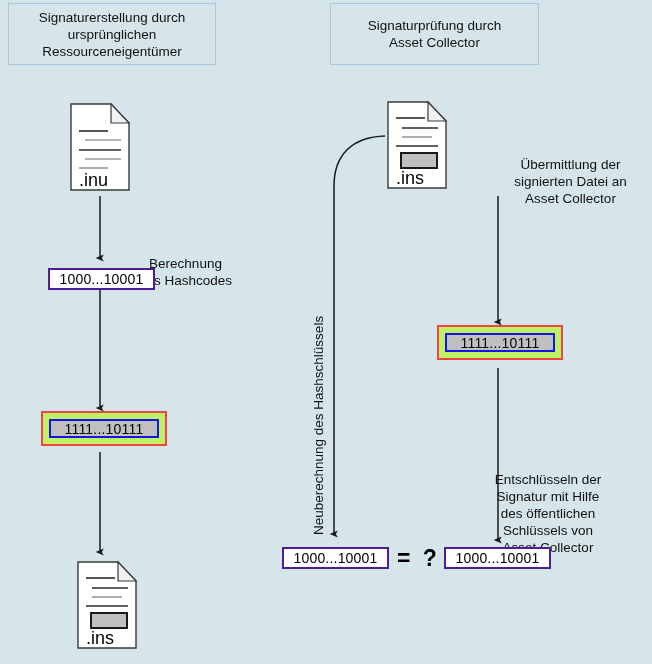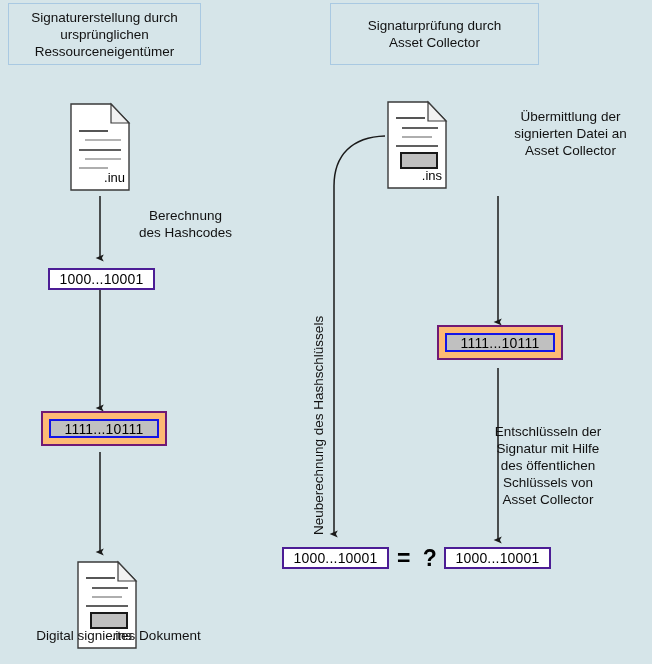--- a/index.html
+++ b/index.html
@@ -38,42 +38,43 @@
   .titlebox span { display: block; width: 100%; white-space: pre-line; }
 
   
   .lbl {
     position: absolute;
     text-align: center;
     font-size: 13.5px;
     line-height: 17px;
     color: #111;
     white-space: pre-line;
+    margin-top: 48px;
   }
 
   
   .hashbox {
     position: absolute;
     border: 2px solid #4c1d95;
     background: #ffffff;
     font-size: 14px;
     line-height: 1;
     display: flex;
     align-items: center;
     justify-content: center;
     box-sizing: border-box;
     color: #000;
     letter-spacing: 0.2px;
   }
 
   
   .sigframe {
     position: absolute;
-    border: 2px solid #701a75;
-    background: #fdba74;
+    border: 2px solid #ef4444;
+    background: #bef264;
     box-sizing: border-box;
     display: flex;
     align-items: center;
     justify-content: center;
   }
   .sigframe .inner {
     border: 2px solid #1414e6;
     background: #c0c0c0;
     font-size: 14px;
     line-height: 1;
@@ -109,23 +110,23 @@
 
   
   #vector {
     position: absolute;
     left: 0; top: 0;
     width: 652px; height: 664px;
     pointer-events: none;
   }
   .docname {
     position: absolute;
-    font-size: 13px;
-    color: #000;
-    text-align: right;
+    font-size: 18px;
+    color: #000;
+    text-align: left;
   }
 </style>
 </head>
 <body>
 
 <div id="stage">
 
   <svg id="vector" viewBox="0 0 652 664">
     <defs>
       <marker id="ah" markerWidth="9" markerHeight="9" refX="4" refY="4.2" orient="auto" markerUnits="userSpaceOnUse">
@@ -166,21 +167,21 @@
     <line x1="100" y1="196" x2="100" y2="258" stroke="#1a1a1a" stroke-width="1.5" marker-end="url(#ah)"></line>
     <line x1="100" y1="290" x2="100" y2="408" stroke="#1a1a1a" stroke-width="1.5" marker-end="url(#ah)"></line>
     <line x1="100" y1="452" x2="100" y2="552" stroke="#1a1a1a" stroke-width="1.5" marker-end="url(#ah)"></line>
 
     <line x1="498" y1="196" x2="498" y2="322" stroke="#1a1a1a" stroke-width="1.5" marker-end="url(#ah)"></line>
     <line x1="498" y1="368" x2="498" y2="540" stroke="#1a1a1a" stroke-width="1.5" marker-end="url(#ah)"></line>
 
     <path d="M385,136 C352,137 334,155 334,186 L334,534" fill="none" stroke="#1a1a1a" stroke-width="1.5" marker-end="url(#ah)"></path>
   </svg>
 
-  <div class="titlebox" style="left:8px; top:3px; width:193px; height:62px;">
+  <div class="titlebox" style="left:8px; top:3px; width:208px; height:62px;">
     <span>Signaturerstellung durch
 ursprünglichen
 Ressourceneigentümer</span>
   </div>
 
   <div class="titlebox" style="left:330px; top:3px; width:209px; height:62px;">
     <span>Signaturprüfung durch
 Asset Collector</span>
   </div>
 

